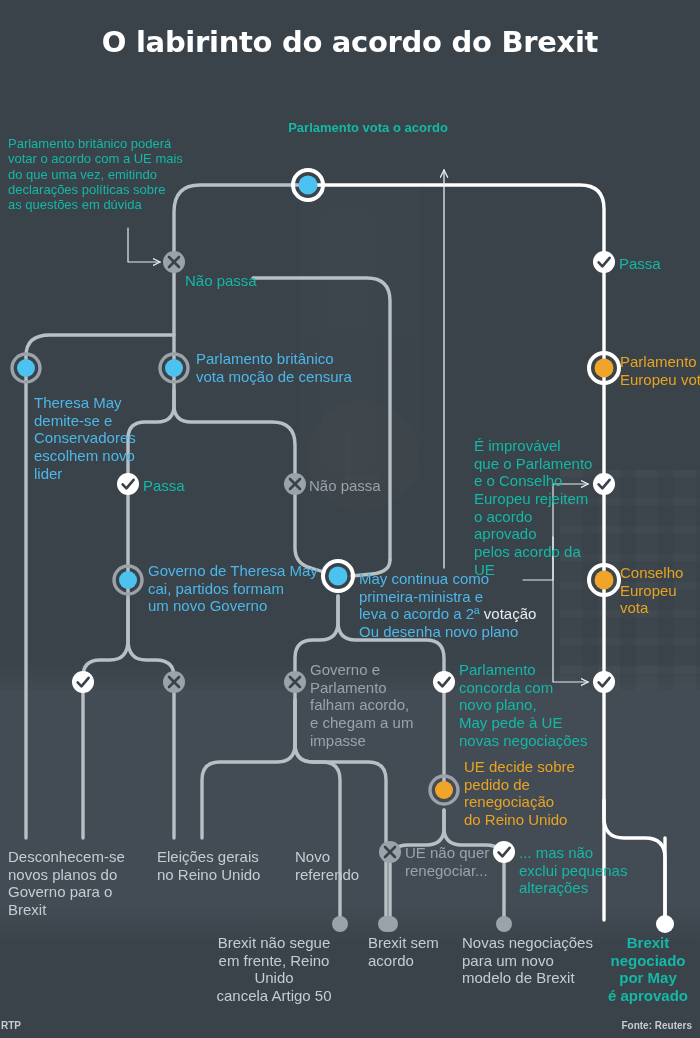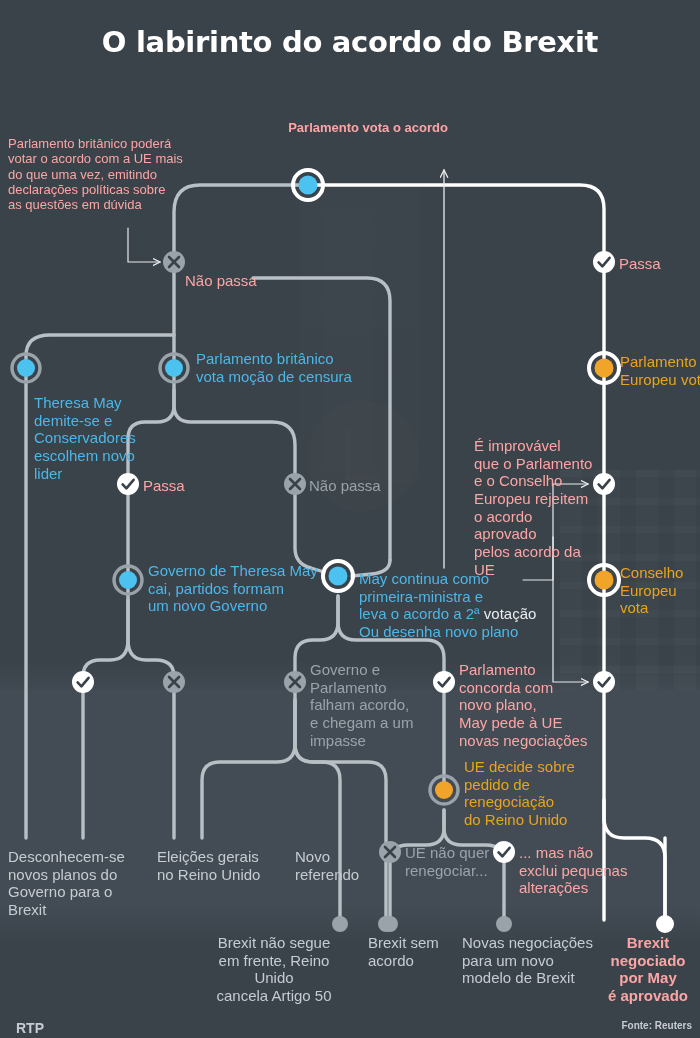--- a/index.html
+++ b/index.html
@@ -49,34 +49,34 @@
     font-family:"DejaVu Sans","Liberation Sans",sans-serif;
     z-index:6;
     margin-top:8px;
   }
 
   
   #flow{position:absolute;left:0;top:0;width:700px;height:1038px;z-index:2;}
 
   
   .lbl{position:absolute;z-index:5;line-height:1.18;}
-  .lbl-white{color:#fca5a5;}
+  .lbl-white{color:#14b8a6;}
   .lbl-blue{color:#4cb7e8;}
   .lbl-amber{color:#e9a321;}
   .lbl-grey{color:#9aa3aa;}
   .lbl-dim{color:#c6ccd1;}
   .s13{font-size:13px;}
   .s12{font-size:15px;}
   .bold{font-weight:bold;}
   .ta-r{text-align:center;}
   .ta-c{text-align:center;}
   .nowrap{white-space:nowrap;}
   .inline-w{color:#e9ecee;}
 
-  .footer-l{position:absolute;left:16px;top:1020px;color:#c6ccd1;font-size:14px;font-weight:bold;z-index:6;}
+  .footer-l{position:absolute;left:1px;top:1020px;color:#c6ccd1;font-size:10px;font-weight:bold;z-index:6;}
   .footer-r{position:absolute;right:8px;top:1020px;color:#c6ccd1;font-size:10px;font-weight:bold;z-index:6;}
 </style>
 </head>
 <body>
 
 <div id="root">
 
   <div class="bg-layer">
     <div class="band band-a"></div>
     <div class="band band-b"></div>

